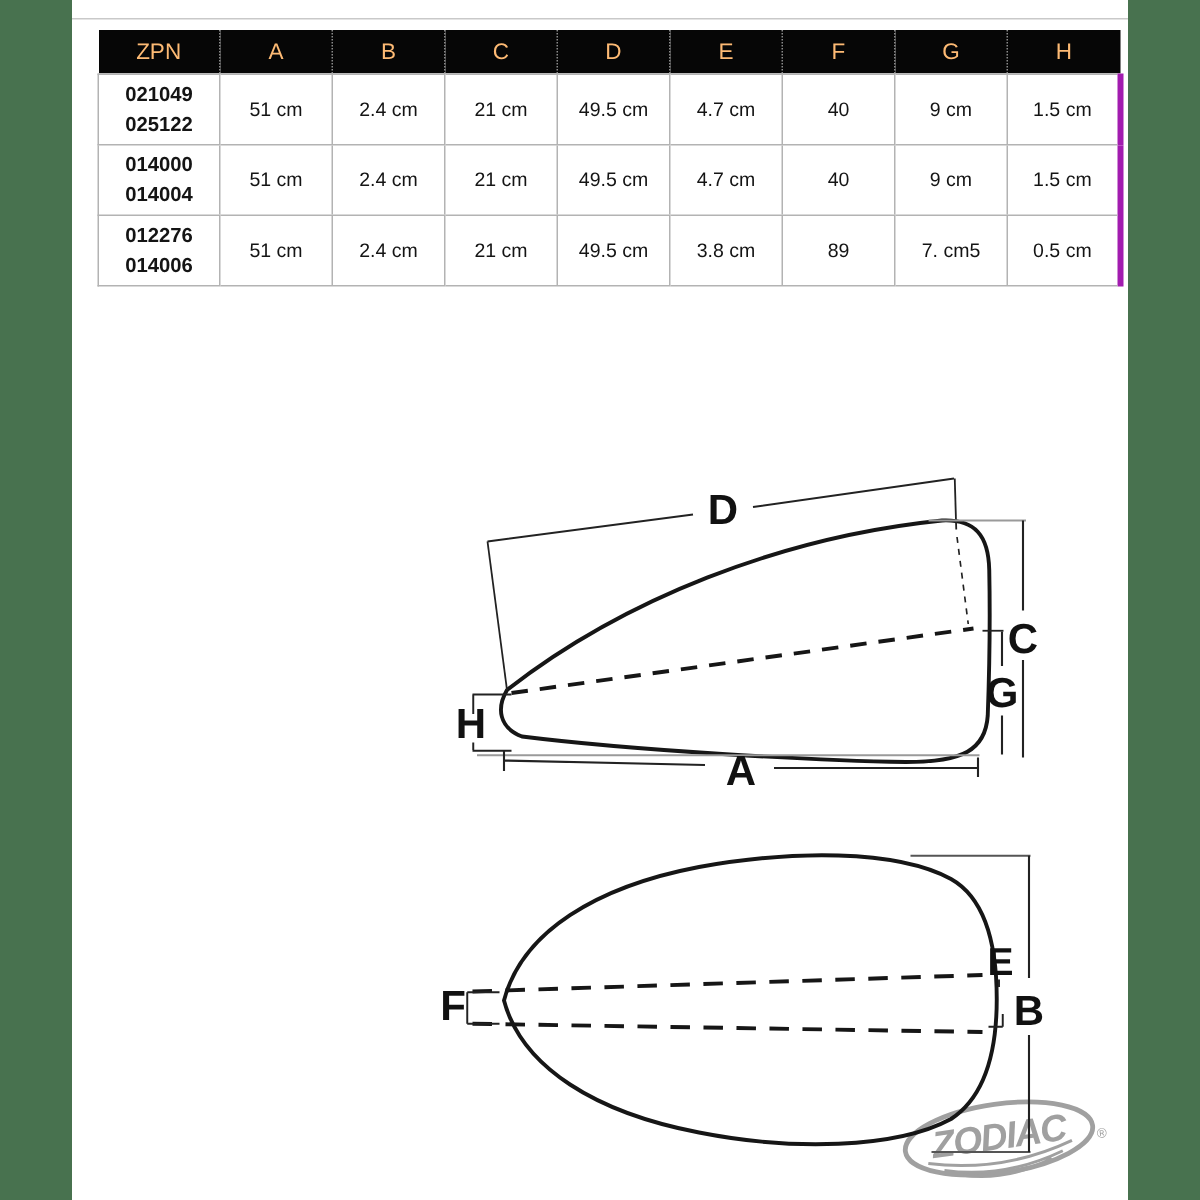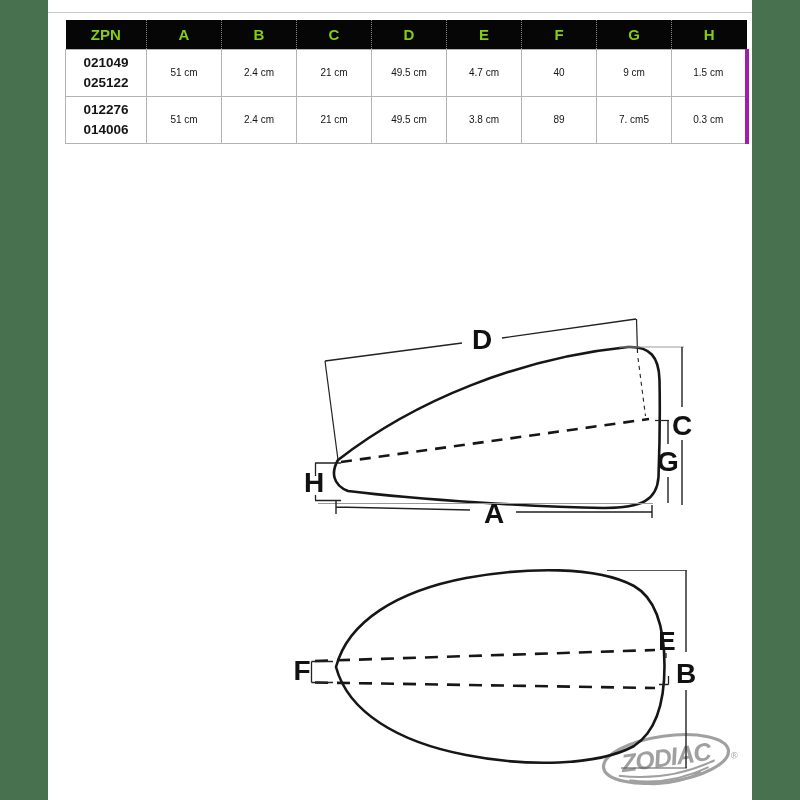--- a/index.html
+++ b/index.html
@@ -13,29 +13,29 @@
   .band { position:absolute; top:0; bottom:0; width:48px; background:#48724F; }
   .band-left { left:0; }
   .band-right { right:0; }
   .top-rule { position:absolute; left:48px; top:12px; width:704px; height:1px; background:#c9c9c9; }
 
   table.spec {
     position:absolute; left:65px; top:20px; width:681px;
     border-collapse:collapse; table-layout:fixed;
   }
   table.spec th {
-    background:#060606; color:#84cc16;
-    font-size:15px; font-weight:bold;
+    background:#060606; color:#fdba74;
+    font-size:15px; font-weight:normal;
     height:29px; text-align:center; vertical-align:middle;
     border-right:1px dotted #8a8a8a;
   }
   table.spec th:last-child { border-right:none; }
   table.spec td {
     height:47px; background:#ffffff; color:#141414;
-    font-size:10px; text-align:center; vertical-align:middle;
+    font-size:13px; text-align:center; vertical-align:middle;
     border:1px solid #b3b3b3;
     border-right:1px dotted #9d9d9d;
   }
   table.spec td:last-child { border-right:4px solid #a21caf; }
   table.spec td.zpn { font-weight:bold; font-size:13.5px; line-height:1.45; }
 
   svg { position:absolute; }
   .side-view { left:280px; top:298px; width:440px;  height:242px; }
   .top-view  { left:280px; top:548px; width:462px;  height:252px; }
 
@@ -92,31 +92,45 @@
       <td>2.4 cm</td>
       <td>21 cm</td>
       <td>49.5 cm</td>
       <td>4.7 cm</td>
       <td>40</td>
       <td>9 cm</td>
       <td>1.5 cm</td>
     </tr>
     <tr>
       <td class="zpn">
+        <div>014000</div>
+        <div>014004</div>
+      </td>
+      <td>51 cm</td>
+      <td>2.4 cm</td>
+      <td>21 cm</td>
+      <td>49.5 cm</td>
+      <td>4.7 cm</td>
+      <td>40</td>
+      <td>9 cm</td>
+      <td>1.5 cm</td>
+    </tr>
+    <tr>
+      <td class="zpn">
         <div>012276</div>
         <div>014006</div>
       </td>
       <td>51 cm</td>
       <td>2.4 cm</td>
       <td>21 cm</td>
       <td>49.5 cm</td>
       <td>3.8 cm</td>
       <td>89</td>
       <td>7. cm5</td>
-      <td>0.3 cm</td>
+      <td>0.5 cm</td>
     </tr>
   </tbody>
 </table>
 
 <svg class="side-view" viewBox="280 298 440 242">
 
   <path d="M 338 460
            C 331 472, 332.5 485, 348 491
            C 420 500, 540 507, 604 508
            C 642 508, 657 500, 658.5 477

